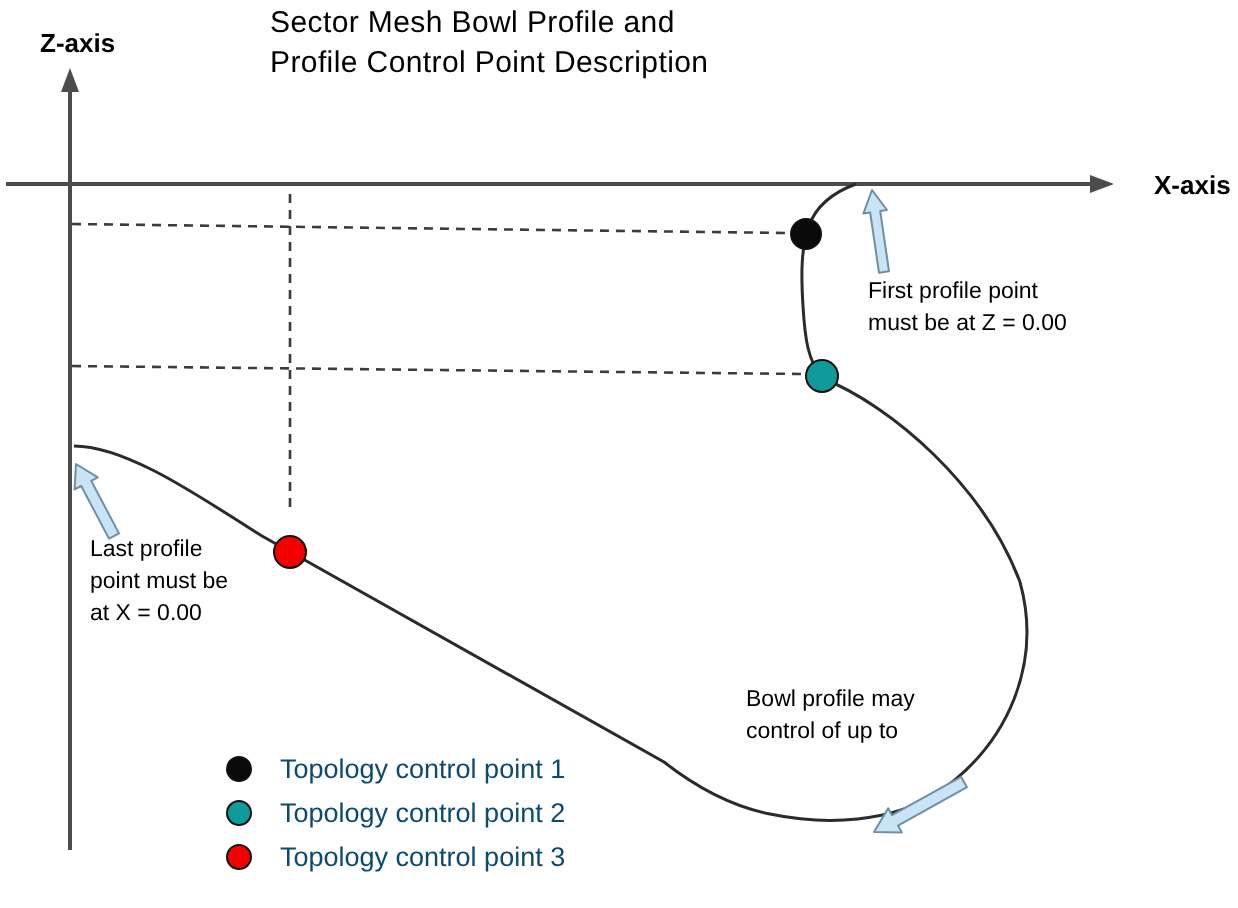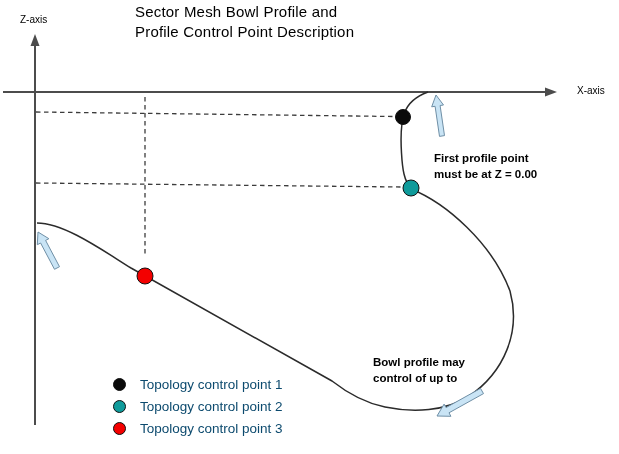--- a/index.html
+++ b/index.html
@@ -6,24 +6,24 @@
   #stage{
     position:relative;width:619px;height:454px;background:#ffffff;
     font-family:"Liberation Sans","DejaVu Sans",sans-serif;overflow:hidden;
   }
   #diagram-svg{position:absolute;left:0;top:0;}
   .lbl{position:absolute;color:#000;}
   .title{
     left:135px;top:2px;font-size:15px;font-weight:normal;line-height:20px;
     letter-spacing:0.2px;
   }
-  .axis-label{font-size:10px;font-weight:normal;}
+  .axis-label{font-size:13px;font-weight:bold;}
   .z-axis-label{left:20px;top:14px;}
   .x-axis-label{left:577px;top:85px;}
-  .note{font-size:11.5px;font-weight:bold;line-height:16px;margin-top:12px;}
+  .note{font-size:11.5px;font-weight:normal;line-height:16px;}
   .note-first{left:434px;top:138px;}
   .note-last{left:45px;top:267px;}
   .note-bowl{left:373px;top:342px;}
   .legend{position:absolute;left:113px;top:373px;}
   .legend-row{display:flex;align-items:center;height:22px;}
   .legend-dot{
     width:13px;height:13px;border-radius:50%;margin-right:14px;
     border:1px solid #111;box-sizing:border-box;flex:0 0 13px;
   }
   .dot-1{background:#0a0a0a;}
@@ -78,20 +78,25 @@
   </div>
 
   <div class="lbl axis-label z-axis-label">Z-axis</div>
   <div class="lbl axis-label x-axis-label">X-axis</div>
 
   <div class="lbl note note-first">
     <div>First profile point</div>
     <div>must be at Z = 0.00</div>
   </div>
 
+  <div class="lbl note note-last">
+    <div>Last profile</div>
+    <div>point must be</div>
+    <div>at X = 0.00</div>
+  </div>
 
   <div class="lbl note note-bowl">
     <div>Bowl profile may</div>
     <div>control of up to</div>
   </div>
 
   <div class="legend">
     <div class="legend-row">
       <span class="legend-dot dot-1"></span>
       <span class="legend-text">Topology control point 1</span>

